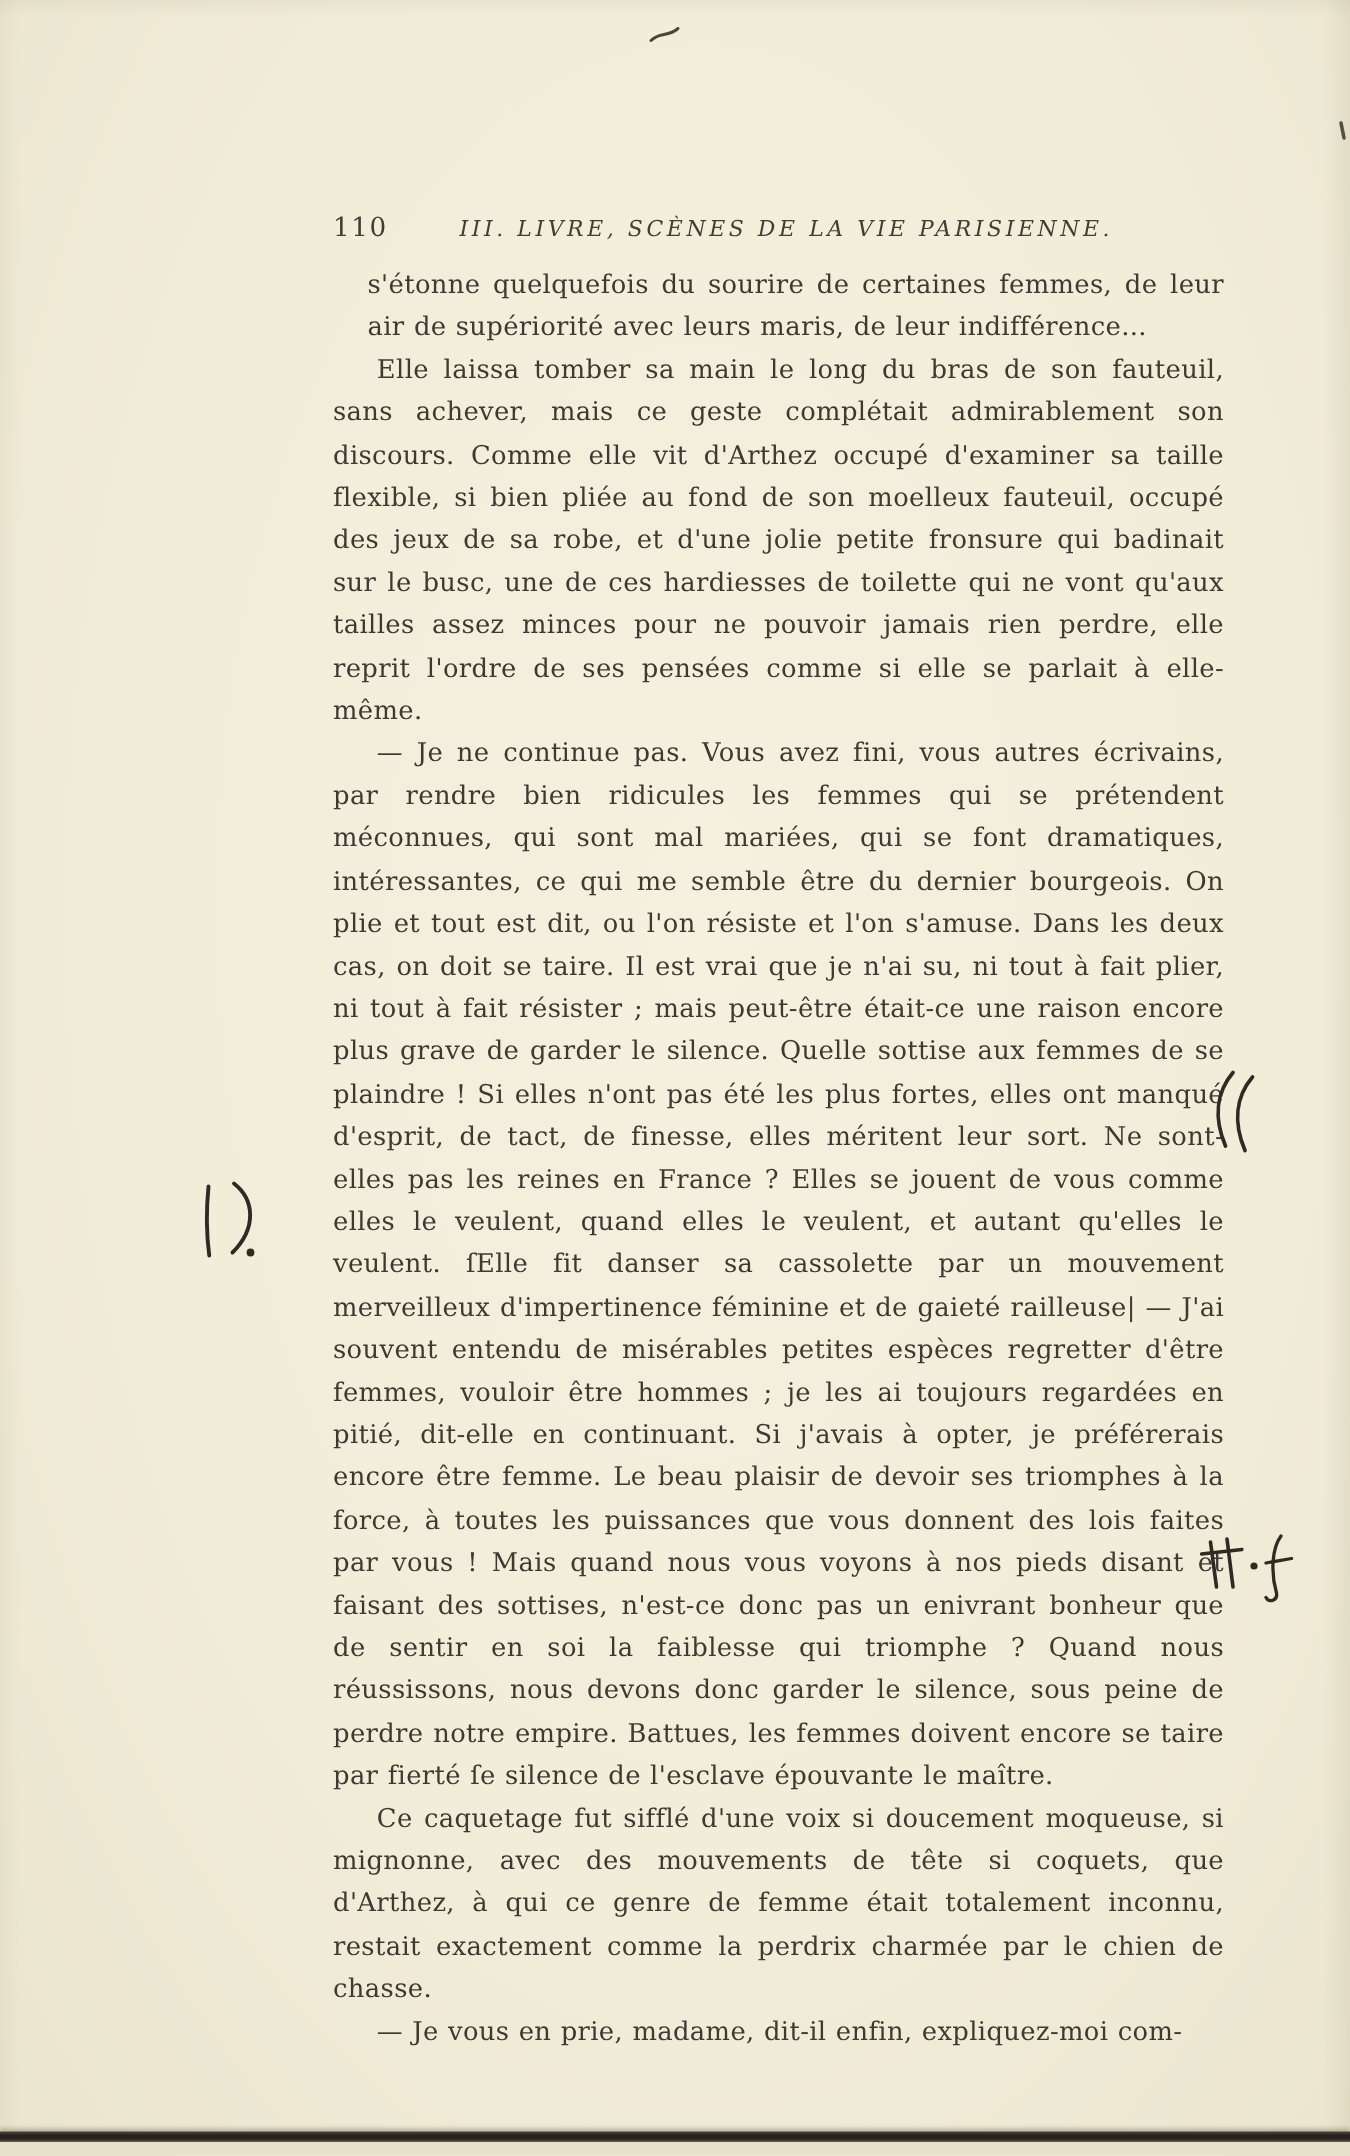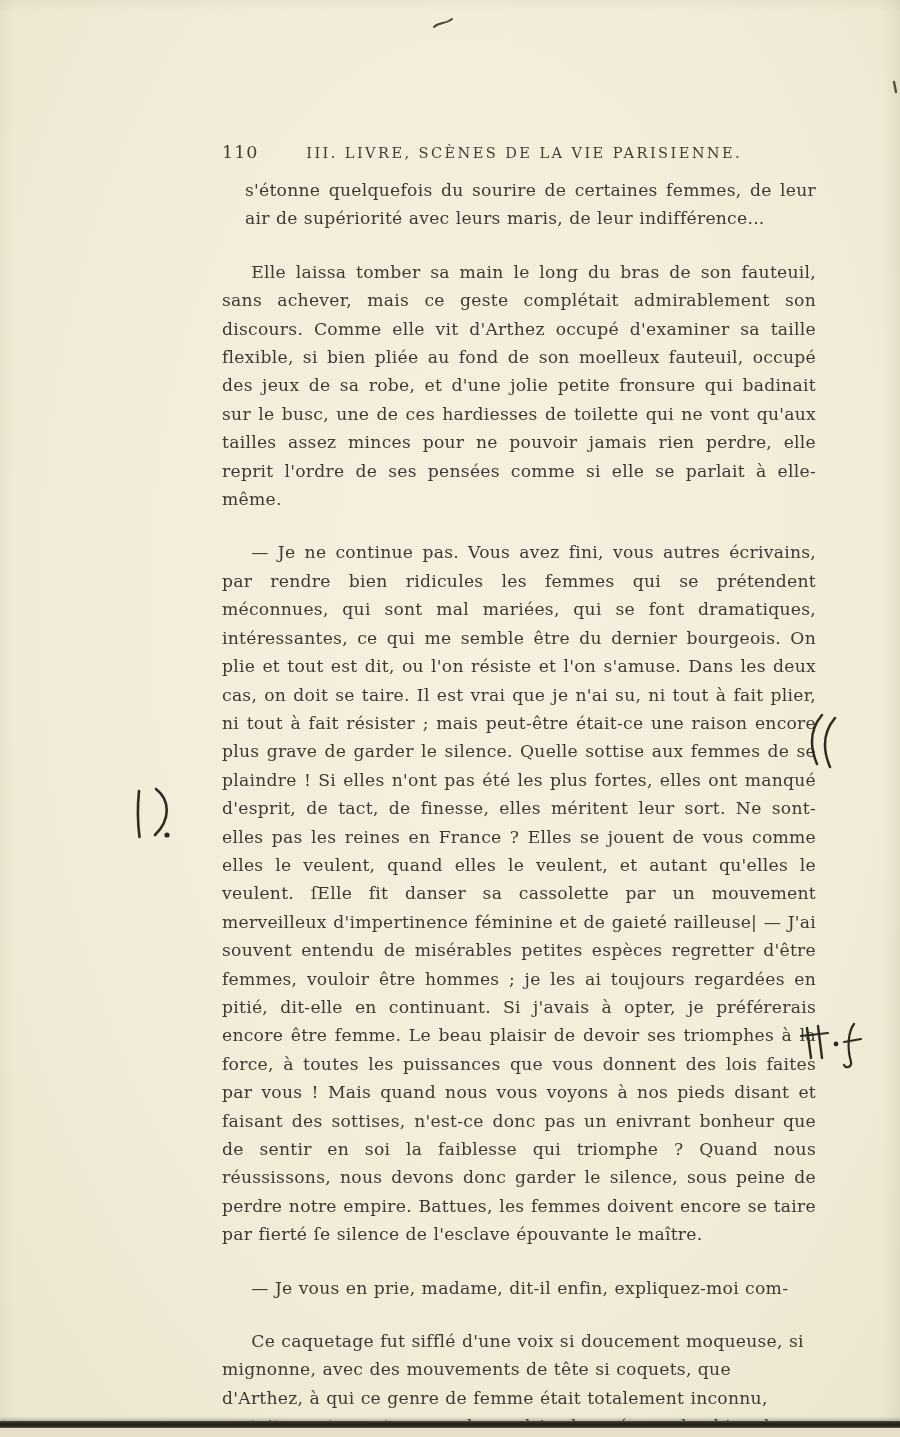--- a/index.html
+++ b/index.html
@@ -32,30 +32,31 @@
     color:#423e36;
   }
   .page-number{
     font-size:17.5px;letter-spacing:1px;
   }
   .head-title{
     flex:1;text-align:center;
     font-size:14.6px;letter-spacing:2.4px;
     white-space:nowrap;
     padding-right:26px;
+    font-style:italic;
   }
   .body-text p{
     margin:0;
     font-size:17.2px;
     line-height:28.4px;
     text-align:justify;
     letter-spacing:0.25px;
     word-spacing:0.5px;
   }
-  .body-text p.indent{text-indent:1.7em;margin-top:25px;}
+  .body-text p.indent{text-indent:1.7em;}
   .body-text p.noindent{text-indent:0;margin-left:23px;}
   .body-text p:last-child{text-align:left;}
   .ink{position:absolute;}
   .ink svg{display:block;}
   .scan-edge-bottom{
     position:absolute;left:0;top:1421px;width:900px;height:7px;
     background:linear-gradient(to bottom,#4a463c 0%,#22201b 40%,#2b2822 75%,#6b6452 100%);
     box-shadow:0 -2px 3px rgba(90,82,60,0.35);
   }
   .below-edge{
@@ -70,22 +71,22 @@
 
   <div class="text-block">
     <div class="running-head">
       <span class="page-number">110</span>
       <span class="head-title">III. LIVRE, SCÈNES DE LA VIE PARISIENNE.</span>
     </div>
     <div class="body-text">
       <p class="noindent">s'étonne quelquefois du sourire de certaines femmes, de leur air de supériorité avec leurs maris, de leur indifférence...</p>
       <p class="indent">Elle laissa tomber sa main le long du bras de son fauteuil, sans achever, mais ce geste complétait admirablement son discours. Comme elle vit d'Arthez occupé d'examiner sa taille flexible, si bien pliée au fond de son moelleux fauteuil, occupé des jeux de sa robe, et d'une jolie petite fronsure qui badinait sur le busc, une de ces hardiesses de toilette qui ne vont qu'aux tailles assez minces pour ne pouvoir jamais rien perdre, elle reprit l'ordre de ses pensées comme si elle se parlait à elle-même.</p>
       <p class="indent">— Je ne continue pas. Vous avez fini, vous autres écrivains, par rendre bien ridicules les femmes qui se prétendent méconnues, qui sont mal mariées, qui se font dramatiques, intéressantes, ce qui me semble être du dernier bourgeois. On plie et tout est dit, ou l'on résiste et l'on s'amuse. Dans les deux cas, on doit se taire. Il est vrai que je n'ai su, ni tout à fait plier, ni tout à fait résister ; mais peut-être était-ce une raison encore plus grave de garder le silence. Quelle sottise aux femmes de se plaindre ! Si elles n'ont pas été les plus fortes, elles ont manqué d'esprit, de tact, de finesse, elles méritent leur sort. Ne sont-elles pas les reines en France ? Elles se jouent de vous comme elles le veulent, quand elles le veulent, et autant qu'elles le veulent. ſElle fit danser sa cassolette par un mouvement merveilleux d'impertinence féminine et de gaieté railleuse| — J'ai souvent entendu de misérables petites espèces regretter d'être femmes, vouloir être hommes ; je les ai toujours regardées en pitié, dit-elle en continuant. Si j'avais à opter, je préférerais encore être femme. Le beau plaisir de devoir ses triomphes à la force, à toutes les puissances que vous donnent des lois faites par vous ! Mais quand nous vous voyons à nos pieds disant et faisant des sottises, n'est-ce donc pas un enivrant bonheur que de sentir en soi la faiblesse qui triomphe ? Quand nous réussissons, nous devons donc garder le silence, sous peine de perdre notre empire. Battues, les femmes doivent encore se taire par fierté ſe silence de l'esclave épouvante le maître.</p>
+      <p class="indent">Ce caquetage fut sifflé d'une voix si doucement moqueuse, si mignonne, avec des mouvements de tête si coquets, que d'Arthez, à qui ce genre de femme était totalement inconnu, restait exactement comme la perdrix charmée par le chien de chasse.</p>
       <p class="indent">— Je vous en prie, madame, dit-il enfin, expliquez-moi com-</p>
-      <p class="indent">Ce caquetage fut sifflé d'une voix si doucement moqueuse, si mignonne, avec des mouvements de tête si coquets, que d'Arthez, à qui ce genre de femme était totalement inconnu, restait exactement comme la perdrix charmée par le chien de chasse.</p>
     </div>
   </div>
 
   <div class="ink" style="left:126px;top:786px;">
     <svg width="58" height="56" viewBox="0 0 58 56">
       <path d="M13,5 C11.5,20 11.5,36 13.5,51" stroke="#2e2b25" stroke-width="2.6" fill="none" stroke-linecap="round"></path>
       <path d="M30,3 C44,14 45,33 29,49" stroke="#2e2b25" stroke-width="2.6" fill="none" stroke-linecap="round"></path>
       <circle cx="41" cy="49" r="2.6" fill="#2e2b25"></circle>
     </svg>
   </div>

